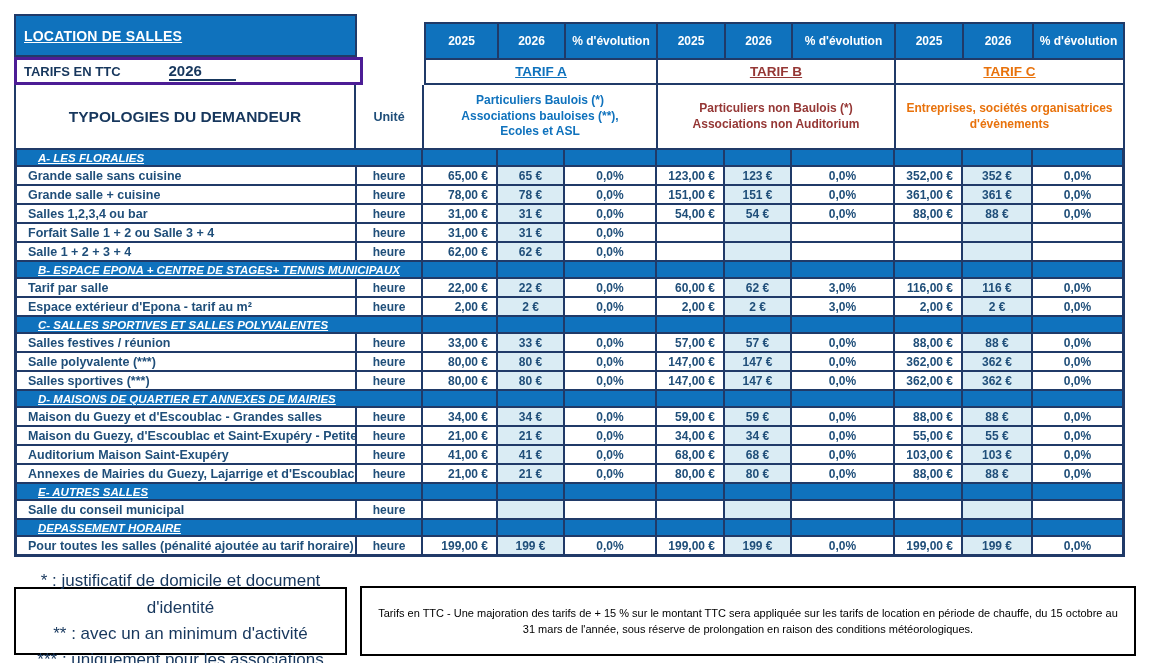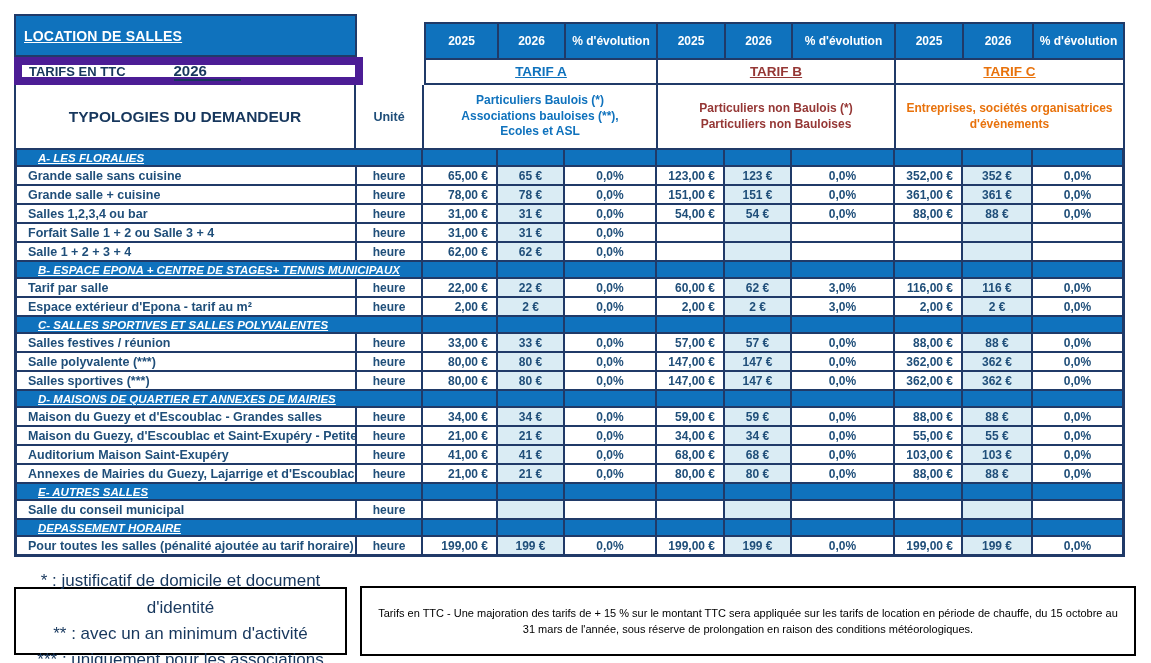--- a/index.html
+++ b/index.html
@@ -3,21 +3,21 @@
 <meta charset="utf-8">
 <style>
   html,body{margin:0;padding:0;background:#fff;}
   body{width:1151px;height:663px;overflow:hidden;position:relative;
        font-family:"Liberation Sans","DejaVu Sans",sans-serif;}
   .abs{position:absolute;box-sizing:border-box;}
   
   #location-banner{left:14px;top:14px;width:343px;height:43px;background:#0f72bd;
     border:2px solid #203a68;display:flex;align-items:center;padding-left:8px;}
   #location-banner span{color:#fff;font-weight:bold;font-size:14px;text-decoration:underline;letter-spacing:.2px;}
-  #tarifs-box{left:14px;top:57px;width:349px;height:28px;background:#fff;border:8px solid #4c1d95;
+  #tarifs-box{left:14px;top:57px;width:349px;height:28px;background:#fff;border:3px solid #4c1d95;
     display:flex;align-items:center;z-index:5;}
   #tarifs-box .t-label{color:#17375d;font-weight:bold;font-size:13px;padding-left:7px;}
   #tarifs-box .t-year{color:#17375d;font-weight:bold;font-size:15px;margin-left:48px;
     border-bottom:2px solid #17375d;padding-right:34px;}
   #header-grid{left:14px;top:22px;width:1111px;height:128px;display:grid;
     grid-template-columns:342px 68px 75px 67px 92px 68px 67px 103px 68px 70px 91px;
     grid-template-rows:38px 25px 65px;}
   .hg{box-sizing:border-box;display:flex;align-items:center;justify-content:center;text-align:center;}
   .yr{background:#0f72bd;color:#fff;font-weight:bold;font-size:12px;
       border:2px solid #203a68;border-left:none;}
@@ -94,21 +94,21 @@
     <span>TYPOLOGIES DU DEMANDEUR</span>
     </div>
   <div class="hg unith">Unité</div>
   <div class="hg desc" style="grid-column:3/6;color:#0f72bd">
       <div>Particuliers Baulois (*)</div>
       <div>Associations bauloises (**),</div>
       <div>Ecoles et ASL</div>
     </div>
   <div class="hg desc" style="grid-column:6/9;color:#953735">
       <div>Particuliers non Baulois (*)</div>
-      <div>Particuliers non Bauloises</div>
+      <div>Associations non Auditorium</div>
     </div>
   <div class="hg desc" style="grid-column:9/12;color:#e8720c">
       <div>Entreprises, sociétés organisatrices</div>
       <div>d'évènements</div>
     </div>
 </div>
 
 <div class="abs" id="body-grid">
     <div class="cell sec-cell h15" style="grid-column: span 2;">
       <span class="sec-text">A- LES FLORALIES</span>

